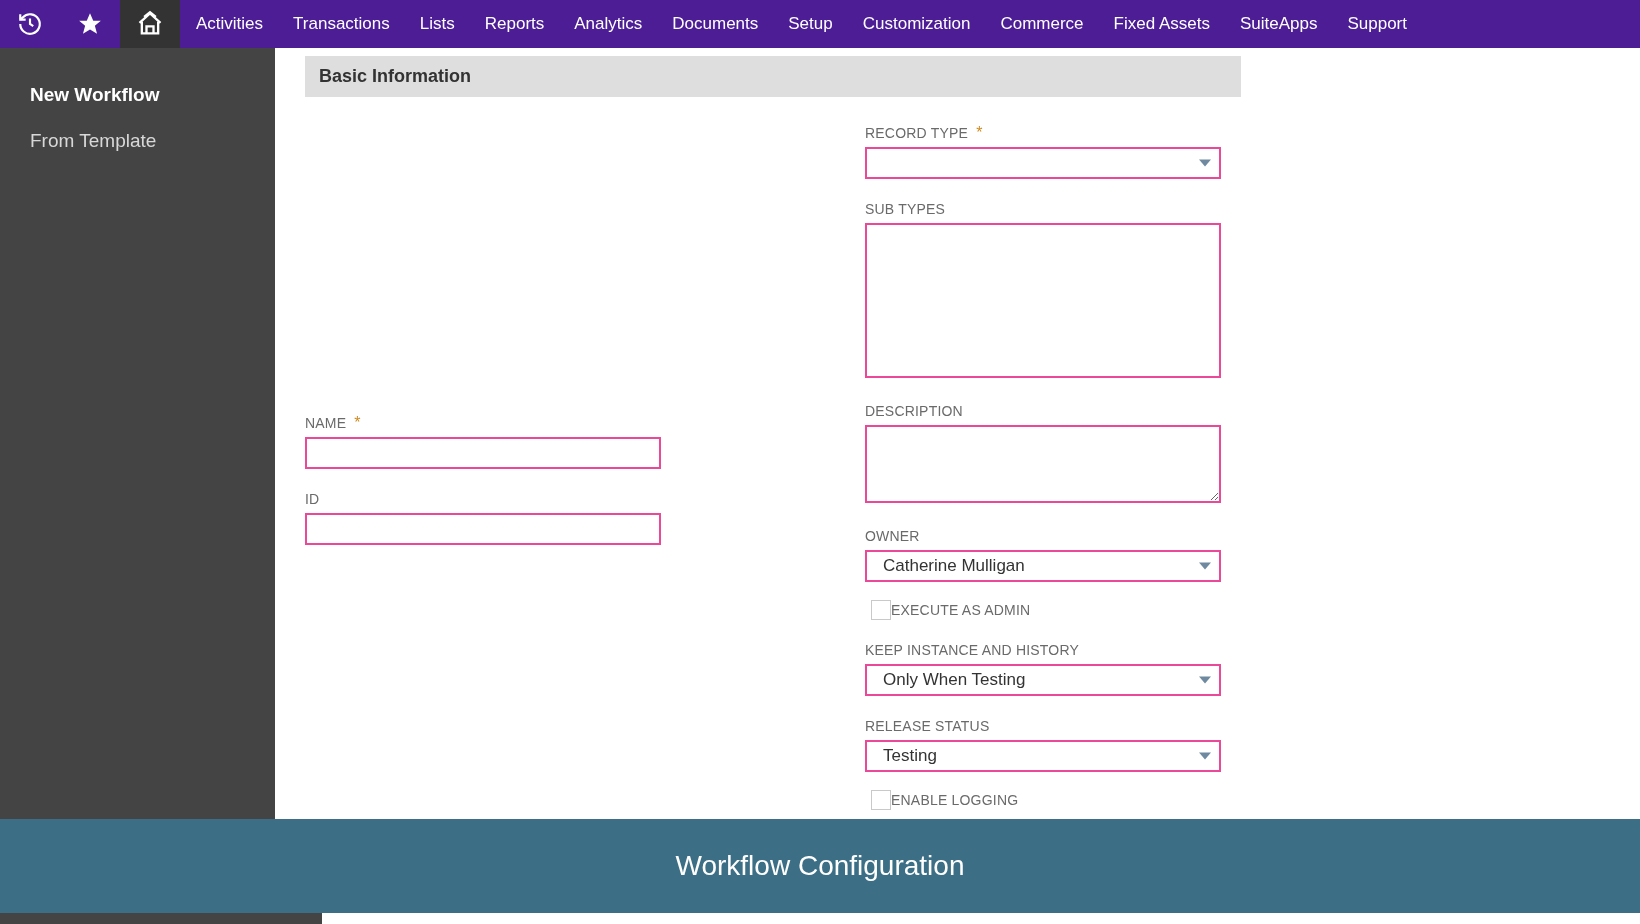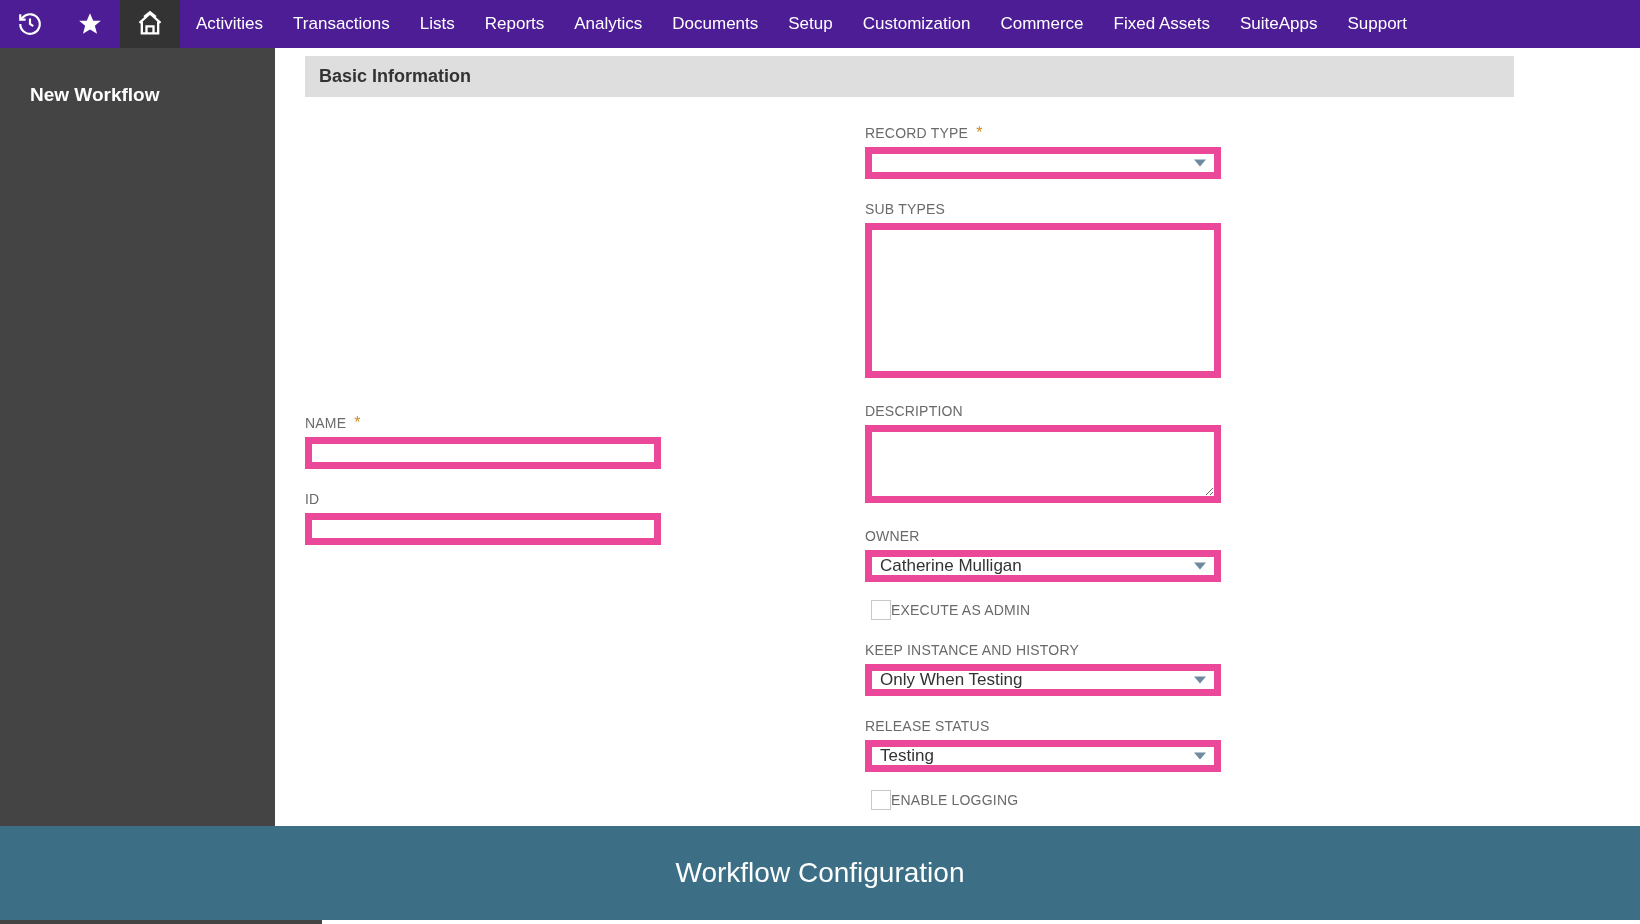--- a/index.html
+++ b/index.html
@@ -97,21 +97,21 @@
     overflow: hidden;
   }
   .section-header {
     background: #dedede;
     padding: 10px 14px;
     font-size: 18px;
     font-weight: 700;
     color: #333;
     margin-bottom: 28px;
     margin-top: 8px;
-    width: 1209px;
+    width: 936px;
   }
   .form-grid {
     display: flex;
     gap: 0;
     width: 1112px;
   }
   .col-left {
     width: 560px;
     padding-top: 290px; 
   }
@@ -131,25 +131,25 @@
     text-transform: none;
   }
   .req-star {
     color: #d18a1e;
     margin-left: 4px;
     font-size: 16px;
     line-height: 1;
   }
   .text-input, .select-box, .textarea-box {
     width: 356px;
-    border: 7px solid #ec4899;
+    border: 2px solid #ec4899;
     background: #fff;
     height: 32px;
     font-size: 16px;
-    padding: 4px 8px;
+    padding: 4px 16px;
     color: #333;
   }
   .col-left .text-input { width: 356px; }
   .col-right .text-input,
   .col-right .select-box,
   .col-right .textarea-box { width: 356px; }
   .textarea-box {
     height: auto;
     resize: both;
   }
@@ -197,21 +197,21 @@
     font-size: 14px;
     color: #6a6a6a;
     letter-spacing: 0.2px;
   }
 
   
   .footer {
     position: absolute;
     left: 0;
     right: 0;
-    bottom: 4px;
+    bottom: 11px;
     height: 94px;
     background: #3c6f86;
     display: flex;
     align-items: center;
     justify-content: center;
   }
   .footer-text {
     color: #fff;
     font-size: 28px;
     font-weight: 400;
@@ -256,20 +256,23 @@
     <a>Fixed Assets</a>
     <a>SuiteApps</a>
     <a>Support</a>
   </div>
 </div>
 
 <div class="sidebar">
   <div class="sidebar-item active">
     <span>New Workflow</span>
   </div>
+  <div class="sidebar-item inactive">
+    <span>From Template</span>
+  </div>
 </div>
 
 <div class="main">
   <div class="section-header">Basic Information</div>
 
   <div class="form-grid">
 
     <div class="col-left">
       <div class="field">
         <label>

